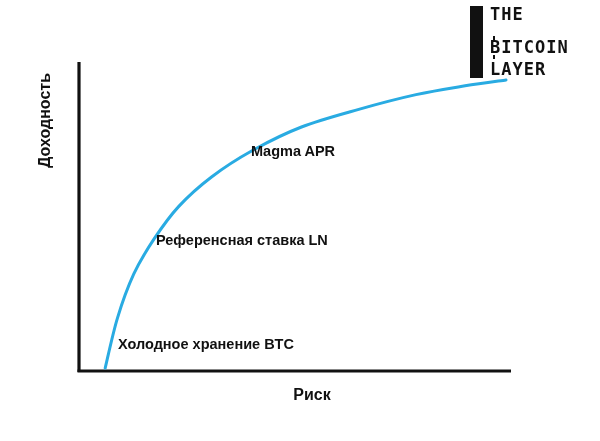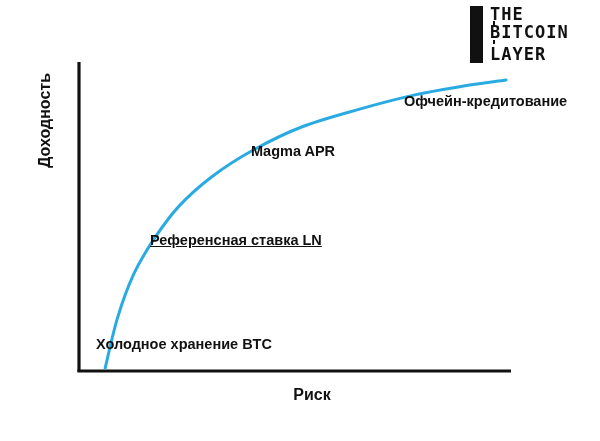--- a/index.html
+++ b/index.html
@@ -39,21 +39,21 @@
   .logo-line {
     font-family: "DejaVu Sans Mono", monospace;
     font-weight: bold;
     font-size: 17px;
     line-height: 17px;
     letter-spacing: 1px;
     color: #111111;
     white-space: nowrap;
   }
   .logo-line.l2 {
-    margin-top: 1px;
+    margin-top: 16px;
   }
   .logo-line.l3 {
     margin-top: 5px;
   }
   .btc-b {
     position: relative;
     display: inline-block;
   }
   .btc-b::before,
   .btc-b::after {
@@ -78,22 +78,22 @@
   .annot {
     position: absolute;
     font-family: "Liberation Sans", sans-serif;
     font-weight: bold;
     font-size: 14.5px;
     color: #111111;
     white-space: nowrap;
   }
   #annot-offchain { left: 404px; top: 93px; }
   #annot-magma    { left: 251px; top: 143px; }
-  #annot-lnrate   { left: 150px; top: 232px; text-decoration: underline; }
-  #annot-cold     { left: 96px; top: 336px; }
+  #annot-lnrate   { left: 156px; top: 232px; }
+  #annot-cold     { left: 118px; top: 336px; }
 
   
   #ylabel {
     position: absolute;
     left: 32px;
     top: 146px;
     width: 26px;
     font-family: "Liberation Sans", sans-serif;
     font-weight: bold;
     font-size: 16px;
@@ -133,21 +133,20 @@
 
   <svg id="chart-svg" width="600" height="441">
 
     <line id="y-axis" x1="79" y1="62" x2="79" y2="372" stroke="#111111" stroke-width="3.2"></line>
 
     <line id="x-axis" x1="77.5" y1="371" x2="511" y2="371" stroke="#111111" stroke-width="3.2"></line>
 
     <path id="curve" fill="none" stroke="#29ABE2" stroke-width="3" stroke-linecap="round" d="M 105.18 368.06 C 107.23 359.73, 112.68 333.76, 117.45 318.08 C 122.22 302.40, 127.68 287.21, 133.81 273.98 C 139.94 260.75, 146.76 249.97, 154.26 238.70 C 161.76 227.43, 169.26 216.65, 178.80 206.36 C 188.34 196.07, 199.25 186.27, 211.52 176.96 C 223.79 167.65, 237.42 158.83, 252.42 150.50 C 267.42 142.17, 283.78 133.84, 301.50 126.98 C 319.22 120.12, 339.67 114.73, 358.76 109.34 C 377.85 103.95, 398.30 98.56, 416.02 94.64 C 433.74 90.72, 450.10 88.27, 465.10 85.82 C 480.10 83.37, 499.18 80.92, 506.00 79.94"></path>
   </svg>
 
-  <div class="annot" id="annot-offchain">Офчейн-кредитование</div>
   <div class="annot" id="annot-magma">Magma APR</div>
   <div class="annot" id="annot-lnrate">Референсная ставка LN</div>
   <div class="annot" id="annot-cold">Холодное хранение BTC</div>
 
   <div id="ylabel">Доходность</div>
   <div id="xlabel">Риск</div>
 
 </div>
 
 </body></html>

